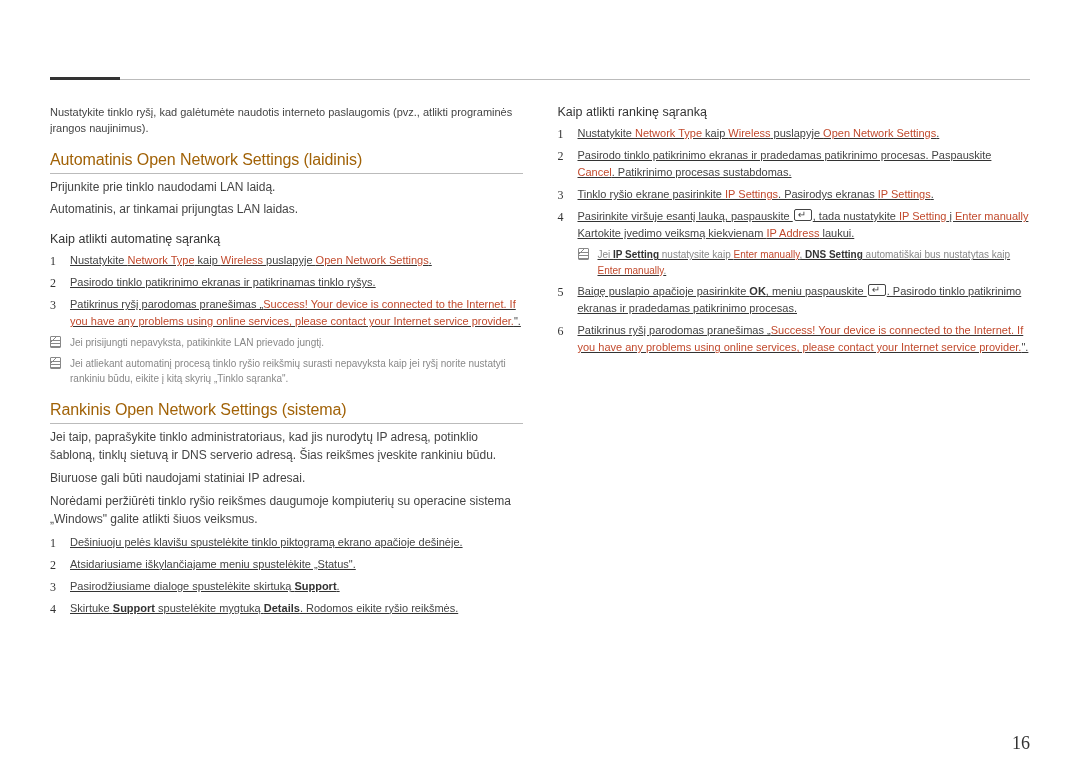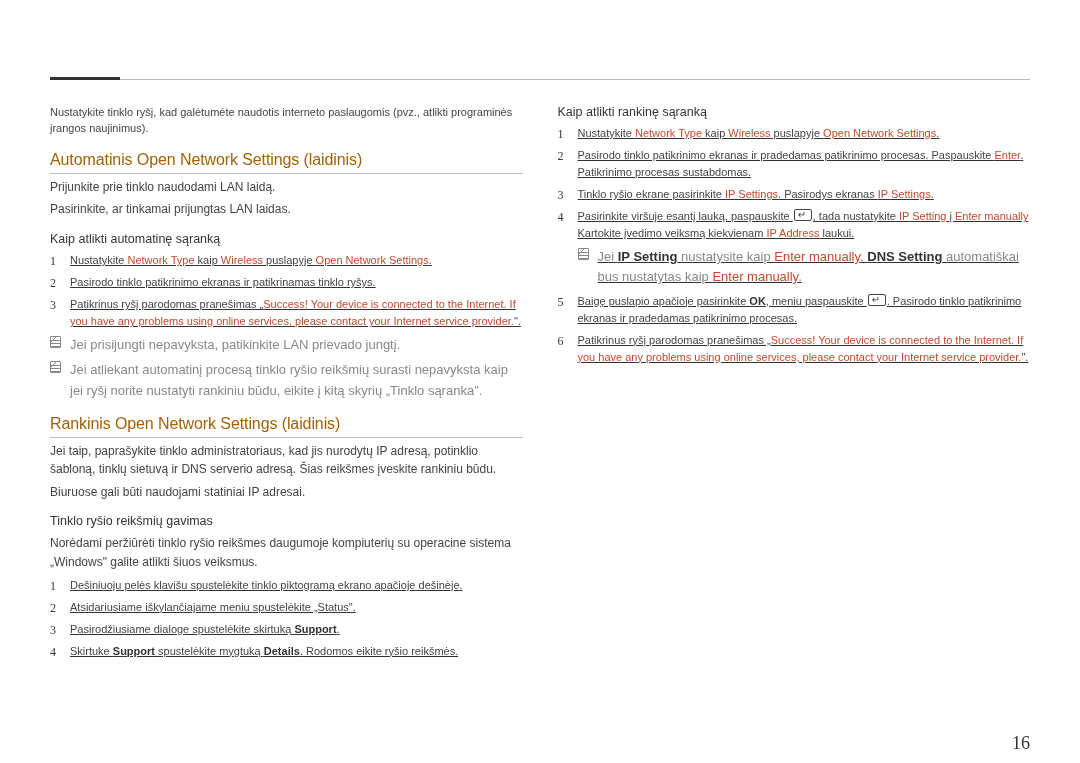--- a/index.html
+++ b/index.html
@@ -92,21 +92,21 @@
     top: 0;
     font-size: 12px;
     font-family: Georgia, serif;
     font-style: normal;
     font-feature-settings: "onum";
     color: #333;
   }
   .note {
     position: relative;
     padding-left: 20px;
-    font-size: 13px;
+    font-size: 10px;
     line-height: 1.55;
     margin: 5px 0;
     color: #888;
   }
   .note::before {
     content: "";
     position: absolute;
     left: 0;
     top: 1px;
     width: 11px;
@@ -159,61 +159,60 @@
   <div class="top-rule"></div>
   <div class="top-mark"></div>
 
   <div class="columns">
 
     <div class="col">
       <p class="intro">Nustatykite tinklo ryšį, kad galėtumėte naudotis interneto paslaugomis (pvz., atlikti programinės įrangos naujinimus).</p>
 
       <h2 class="section">Automatinis Open Network Settings (laidinis)</h2>
       <p class="body">Prijunkite prie tinklo naudodami LAN laidą.</p>
-      <p class="body">Pasirinkite, ar tinkamai prijungtas LAN laidas.</p>
+      <p class="body">Automatinis, ar tinkamai prijungtas LAN laidas.</p>
 
       <h3 class="sub">Kaip atlikti automatinę sąranką</h3>
       <ol class="steps">
         <li>
           <span>Nustatykite </span><span class="hl">Network Type</span><span> kaip </span><span class="hl">Wireless</span><span> puslapyje </span><span class="hl">Open Network Settings</span><span>.</span>
         </li>
         <li>Pasirodo tinklo patikrinimo ekranas ir patikrinamas tinklo ryšys.</li>
         <li>
           <span>Patikrinus ryšį parodomas pranešimas „</span><span class="hl">Success! Your device is connected to the Internet. If you have any problems using online services, please contact your Internet service provider.</span><span>".</span>
         </li>
       </ol>
       <div class="note"><span>Jei prisijungti nepavyksta, patikinkite LAN prievado jungtį.</span></div>
       <div class="note"><span>Jei atliekant automatinį procesą tinklo ryšio reikšmių surasti nepavyksta kaip jei ryšį norite nustatyti rankiniu būdu, eikite į kitą skyrių „Tinklo sąranka".</span></div>
 
-      <h2 class="section">Rankinis Open Network Settings (laidinis)</h2>
+      <h2 class="section">Rankinis Open Network Settings (sistema)</h2>
       <p class="body">Jei taip, paprašykite tinklo administratoriaus, kad jis nurodytų IP adresą, potinklio šabloną, tinklų sietuvą ir DNS serverio adresą. Šias reikšmes įveskite rankiniu būdu.</p>
       <p class="body">Biuruose gali būti naudojami statiniai IP adresai.</p>
 
-      <h3 class="sub">Tinklo ryšio reikšmių gavimas</h3>
       <p class="body">Norėdami peržiūrėti tinklo ryšio reikšmes daugumoje kompiuterių su operacine sistema „Windows" galite atlikti šiuos veiksmus.</p>
       <ol class="steps">
         <li>Dešiniuoju pelės klavišu spustelėkite tinklo piktogramą ekrano apačioje dešinėje.</li>
         <li>Atsidariusiame iškylančiajame meniu spustelėkite „Status".</li>
         <li>
           <span>Pasirodžiusiame dialoge spustelėkite skirtuką </span><b>Support</b><span>.</span>
         </li>
         <li>
           <span>Skirtuke </span><b>Support</b><span> spustelėkite mygtuką </span><b>Details</b><span>. Rodomos eikite ryšio reikšmės.</span>
         </li>
       </ol>
     </div>
 
     <div class="col">
       <h3 class="sub" style="margin-top:0">Kaip atlikti rankinę sąranką</h3>
       <ol class="steps">
         <li>
           <span>Nustatykite </span><span class="hl">Network Type</span><span> kaip </span><span class="hl">Wireless</span><span> puslapyje </span><span class="hl">Open Network Settings</span><span>.</span>
         </li>
         <li>
-          <span>Pasirodo tinklo patikrinimo ekranas ir pradedamas patikrinimo procesas. Paspauskite </span><span class="hl">Enter</span><span>. Patikrinimo procesas sustabdomas.</span>
+          <span>Pasirodo tinklo patikrinimo ekranas ir pradedamas patikrinimo procesas. Paspauskite </span><span class="hl">Cancel</span><span>. Patikrinimo procesas sustabdomas.</span>
         </li>
         <li>
           <span>Tinklo ryšio ekrane pasirinkite </span><span class="hl">IP Settings</span><span>. Pasirodys ekranas </span><span class="hl">IP Settings</span><span>.</span>
         </li>
         <li>
           <span>Pasirinkite viršuje esantį lauką, paspauskite </span><span class="enter-icon"></span><span>, tada nustatykite </span><span class="hl">IP Setting</span><span> į </span><span class="hl">Enter manually</span><span> Kartokite įvedimo veiksmą kiekvienam </span><span class="hl">IP Address</span><span> laukui.</span>
           <div class="note nested-note">
             <span>Jei </span><b>IP Setting</b><span> nustatysite kaip </span><span class="hl">Enter manually</span><span>, </span><b>DNS Setting</b><span> automatiškai bus nustatytas kaip </span><span class="hl">Enter manually</span><span>.</span>
           </div>
         </li>

